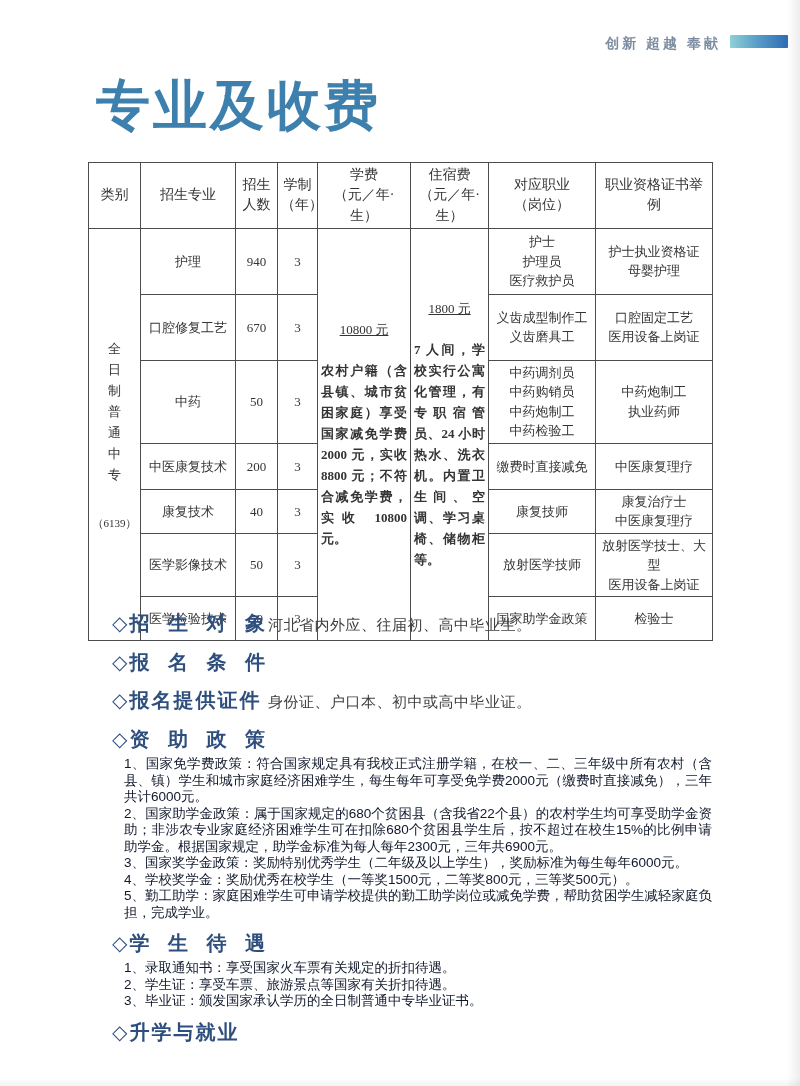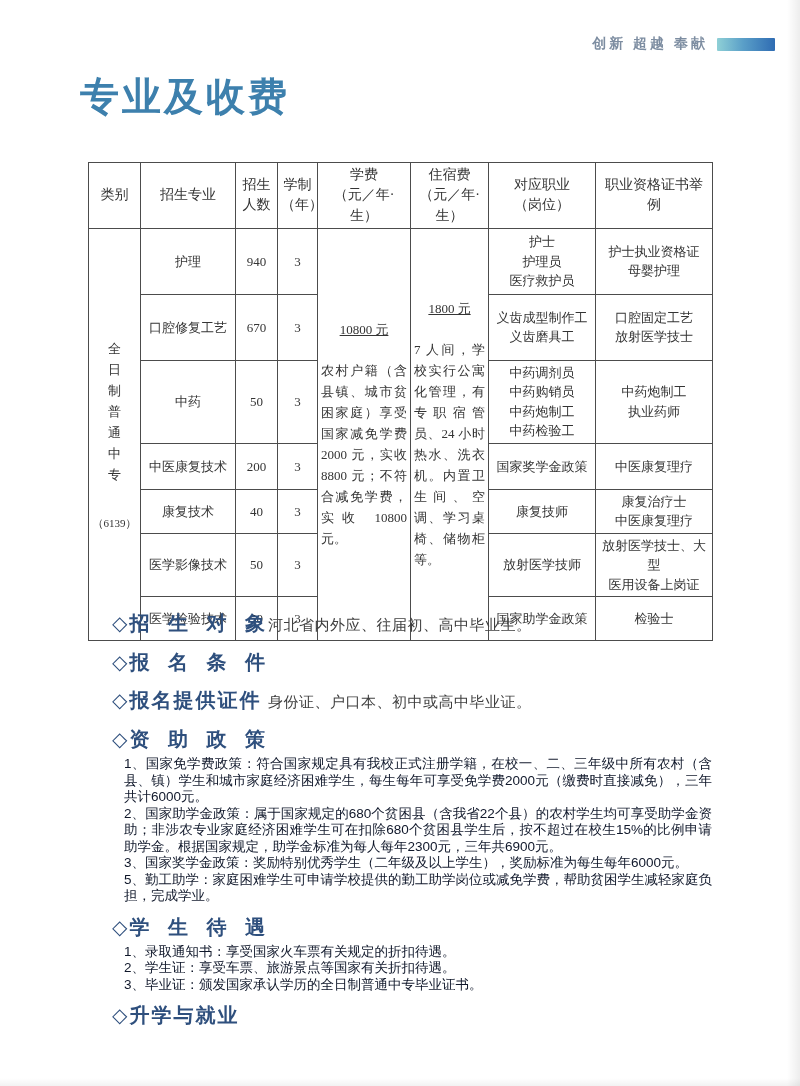--- a/index.html
+++ b/index.html
@@ -8,45 +8,45 @@
     width:800px; height:1086px; position:relative;
     font-family:"Liberation Sans", sans-serif; color:#3a3a3a;
     overflow:hidden;
   }
   
   .edge-right { position:absolute; top:0; right:0; width:13px; height:100%;
     background:linear-gradient(90deg, rgba(0,0,0,0), rgba(0,0,0,0.07)); pointer-events:none; }
   .edge-bottom { position:absolute; left:0; bottom:0; width:100%; height:8px;
     background:linear-gradient(180deg, rgba(0,0,0,0), rgba(0,0,0,0.05)); pointer-events:none; }
 
-  .motto-row { position:absolute; top:35px; right:25px; display:flex; align-items:center; gap:9px; }
+  .motto-row { position:absolute; top:35px; right:12px; display:flex; gap:9px; }
   .motto { font-size:14px; font-weight:bold; letter-spacing:3px; color:#7d8da1; }
   .grad-bar { width:58px; height:13px; border-radius:1px;
     background:linear-gradient(90deg, #8fd0d6 0%, #5a9fc8 45%, #2f6cb3 100%); }
 
   .page-title {
-    position:absolute; left:80px; top:70px;
-    font-size:39px; font-weight:900; letter-spacing:3px; color:#3d80ad;
+    position:absolute; left:96px; top:70px;
+    font-size:54px; font-weight:900; letter-spacing:3px; color:#3d80ad;
   }
 
   table.spec { position:absolute; left:88px; top:162px; width:624px;
     border-collapse:collapse; table-layout:fixed;
     font-family:"Liberation Serif", serif; color:#343434; }
   table.spec th, table.spec td {
     border:1px solid #4c4c4c; text-align:center; vertical-align:middle;
     font-weight:normal; font-size:13px; line-height:1.5; white-space:pre-line;
     padding:2px 3px;
   }
   table.spec thead th { font-size:14px; line-height:1.45; height:56px; }
   td.cat { font-size:13px; }
   td.cat .vert { line-height:1.62; }
   td.cat .code { font-size:11px; margin-top:10px; }
   td.longtext { padding:4px 6px; }
   td.longtext .amount { text-align:center; margin-bottom:1px;text-decoration:underline; }
-  td.longtext .note { text-align:justify; text-justify:inter-ideograph; line-height:1.62; }
+  td.longtext .note { text-align:justify; text-justify:inter-ideograph; line-height:1.62;font-weight:bold; }
 
   .sections { position:absolute; left:112px; top:612px; width:600px; }
   .sec-head { display:flex; align-items:baseline; color:#2e4f7d; font-weight:bold;
     font-size:20px; letter-spacing:2px; word-spacing:9px; line-height:1.1; }
   .sec-head .diamond { letter-spacing:0; word-spacing:0; margin-right:2px; font-weight:normal; }
   .sec-inline { display:flex; align-items:baseline; margin-bottom:16px; }
   .sec-inline .sec-title-box { min-width:156px; }
   .sec-inline .sec-text { font-size:15px; color:#3f3f3f; letter-spacing:0.5px; }
   .sec-block { margin-bottom:11px; }
   .sec-block .sec-head { margin-bottom:6px; }
@@ -122,38 +122,38 @@
       <td>护士执业资格证
 母婴护理</td>
     </tr>
     <tr style="height:66px">
       <td>口腔修复工艺</td>
       <td>670</td>
       <td>3</td>
       <td>义齿成型制作工
 义齿磨具工</td>
       <td>口腔固定工艺
-放射医学技士</td>
+医用设备上岗证</td>
     </tr>
     <tr style="height:76px">
       <td>中药</td>
       <td>50</td>
       <td>3</td>
       <td>中药调剂员
 中药购销员
 中药炮制工
 中药检验工</td>
       <td>中药炮制工
 执业药师</td>
     </tr>
     <tr style="height:46px">
       <td>中医康复技术</td>
       <td>200</td>
       <td>3</td>
-      <td>国家奖学金政策</td>
+      <td>缴费时直接减免</td>
       <td>中医康复理疗</td>
     </tr>
     <tr style="height:44px">
       <td>康复技术</td>
       <td>40</td>
       <td>3</td>
       <td>康复技师</td>
       <td>康复治疗士
 中医康复理疗</td>
     </tr>
@@ -202,20 +202,21 @@
 
   <div class="sec-block">
     <div class="sec-head">
       <span class="diamond">◇</span>
       <span>资 助 政 策</span>
     </div>
     <div class="sec-items">
       <p>1、国家免学费政策：符合国家规定具有我校正式注册学籍，在校一、二、三年级中所有农村（含县、镇）学生和城市家庭经济困难学生，每生每年可享受免学费2000元（缴费时直接减免），三年共计6000元。</p>
       <p>2、国家助学金政策：属于国家规定的680个贫困县（含我省22个县）的农村学生均可享受助学金资助；非涉农专业家庭经济困难学生可在扣除680个贫困县学生后，按不超过在校生15%的比例申请助学金。根据国家规定，助学金标准为每人每年2300元，三年共6900元。</p>
       <p>3、国家奖学金政策：奖励特别优秀学生（二年级及以上学生），奖励标准为每生每年6000元。</p>
+      <p>4、学校奖学金：奖励优秀在校学生（一等奖1500元，二等奖800元，三等奖500元）。</p>
       <p>5、勤工助学：家庭困难学生可申请学校提供的勤工助学岗位或减免学费，帮助贫困学生减轻家庭负担，完成学业。</p>
     </div>
   </div>
 
   <div class="sec-block">
     <div class="sec-head">
       <span class="diamond">◇</span>
       <span>学 生 待 遇</span>
     </div>
     <div class="sec-items">

